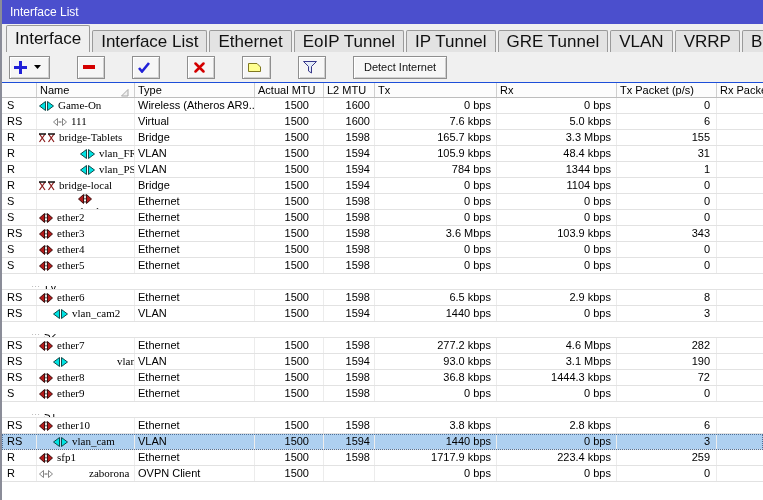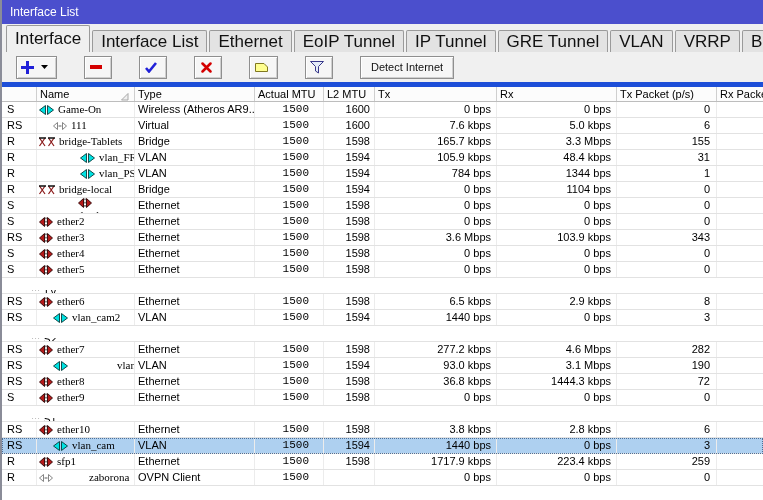--- a/index.html
+++ b/index.html
@@ -9,43 +9,43 @@
   
   .titlebar{height:24px;background:var(--titlebar,#4b4fcd);color:#fff;
     display:flex;align-items:center;padding-left:8px;font-size:12px;flex:0 0 auto;}
   
   .tabbar{height:28px;display:flex;align-items:flex-end;padding-left:4px;flex:0 0 auto;}
   .tab{background:#e3e3e3;border:1px solid #9a9a9a;border-bottom:none;
     border-radius:2px 2px 0 0;padding:0 8px;height:21px;line-height:21px;
     font-size:17px;margin-right:2px;color:#111;cursor:default;white-space:nowrap;}
   .tab.active{background:#f0f0f0;height:26px;line-height:26px;position:relative;z-index:2;}
   
-  .toolbar{height:30px;display:flex;align-items:center;padding-left:14px;flex:0 0 auto;gap:22px;}
+  .toolbar{height:30px;display:flex;align-items:center;padding-left:7px;flex:0 0 auto;gap:22px;}
   .tbtn{height:23px;min-width:28px;box-sizing:border-box;background:#f6f6f6;
     border:1px solid #8f8f8f;box-shadow:inset 1px 1px 0 #ffffff,inset -1px -1px 0 #cfcfcf;
     display:flex;align-items:center;justify-content:center;margin-right:5px;gap:3px;padding:0 4px;}
   .tbtn.text{padding:0 10px;font-size:11px;color:#111;}
   
-  .tablewrap{flex:1 1 auto;background:#fff;border-top:5px solid #1d4ed8;
+  .tablewrap{flex:1 1 auto;background:#fff;border-top:1px solid #1d4ed8;
     display:flex;flex-direction:column;overflow:hidden;}
   .grid{display:grid;grid-template-columns:35px 98px 120px 69px 51px 122px 120px 100px minmax(0,1fr);}
   .table-header{height:15px;box-sizing:border-box;border-bottom:1px solid #bdbdbd;background:#fcfcfc;flex:0 0 auto;}
   .hcell{font-size:11px;color:#000;line-height:14px;white-space:nowrap;overflow:hidden;
     border-right:1px solid #cfcfcf;padding-left:3px;position:relative;}
   .hcell:last-child{border-right:none;}
   .rows{flex:1 1 auto;background:#fff;}
   .row{height:16px;box-sizing:border-box;border-bottom:1px solid #e2e2e2;}
   .cell{font-size:11px;color:#000;line-height:15px;white-space:nowrap;overflow:hidden;
     border-right:1px solid #ececec;display:flex;align-items:center;}
   .cell:last-child{border-right:none;}
   .c-flag{padding-left:5px;}
   .c-name{padding-left:2px;font-family:Liberation Serif, serif;}
   .c-type{padding-left:3px;}
   .num{justify-content:flex-end;}
-  .c-amtu{padding-right:14px;font-family:Liberation Mono, monospace;}
+  .c-amtu{padding-right:14px;}
   .c-l2{padding-right:4px;}
   .c-tx,.c-rx{padding-right:5px;}
   .c-txp{padding-right:6px;}
   .row.sel{background:var(--selection,#aed0f0);outline:1px dotted #4f6f96;outline-offset:-1px;}
   .row.comment .ccell{grid-column:1 / -1;padding-left:29px;border-right:none;margin-top:12px;}
   .icon{display:inline-flex;align-items:center;margin-right:4px;flex:0 0 auto;}
   .sortmark{position:absolute;right:5px;top:3px;}
 </style>
 </head>
 <body>

